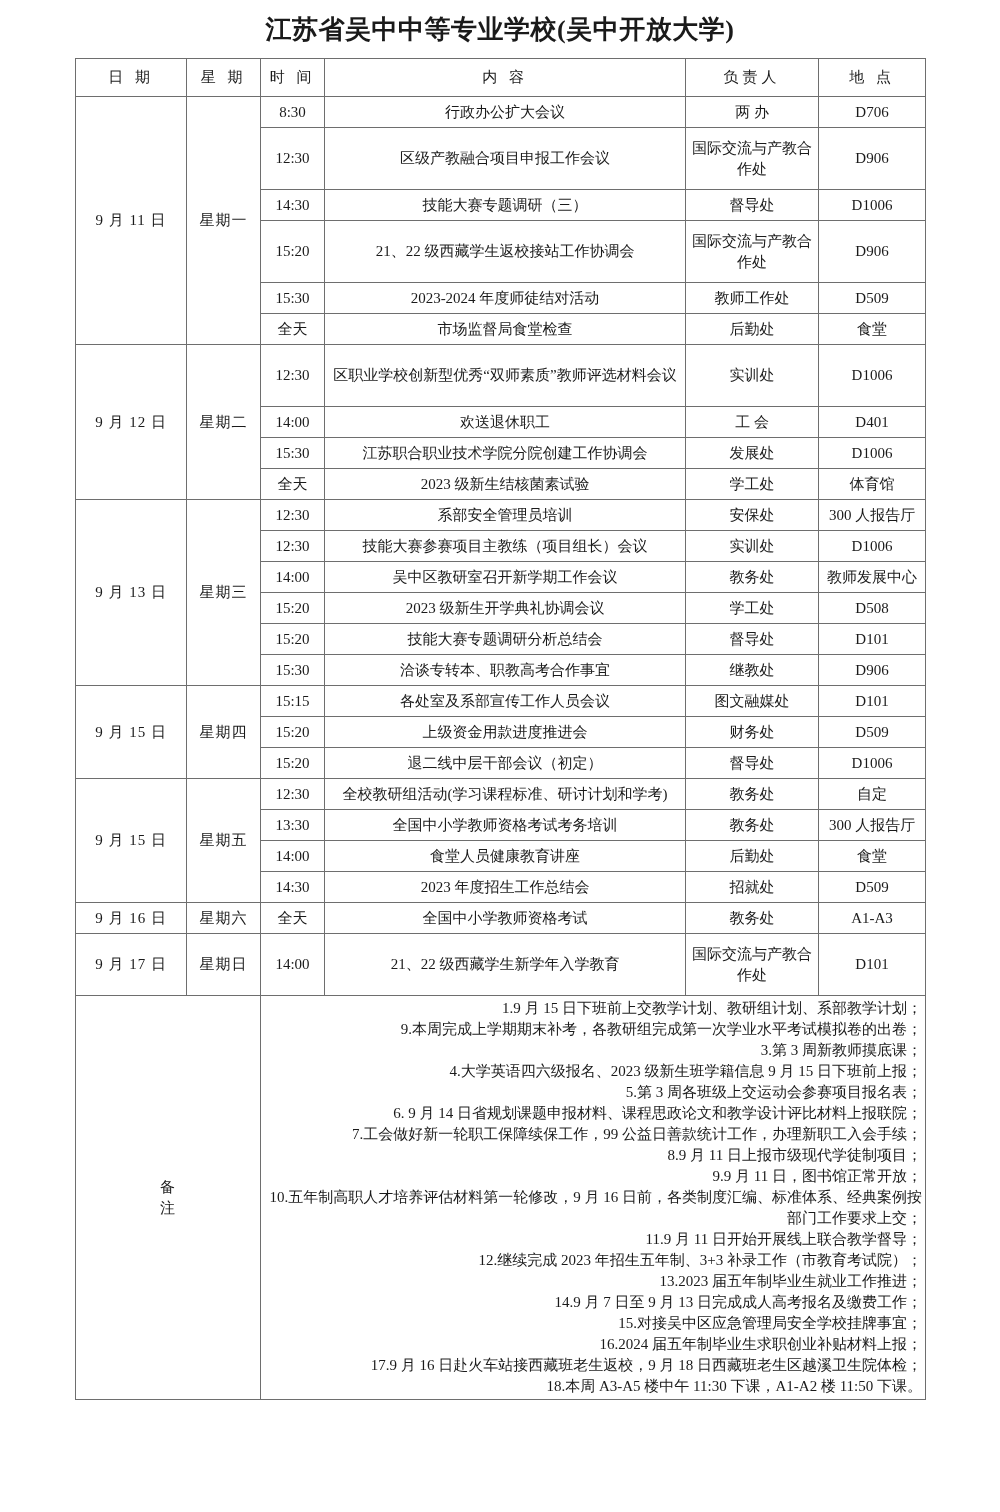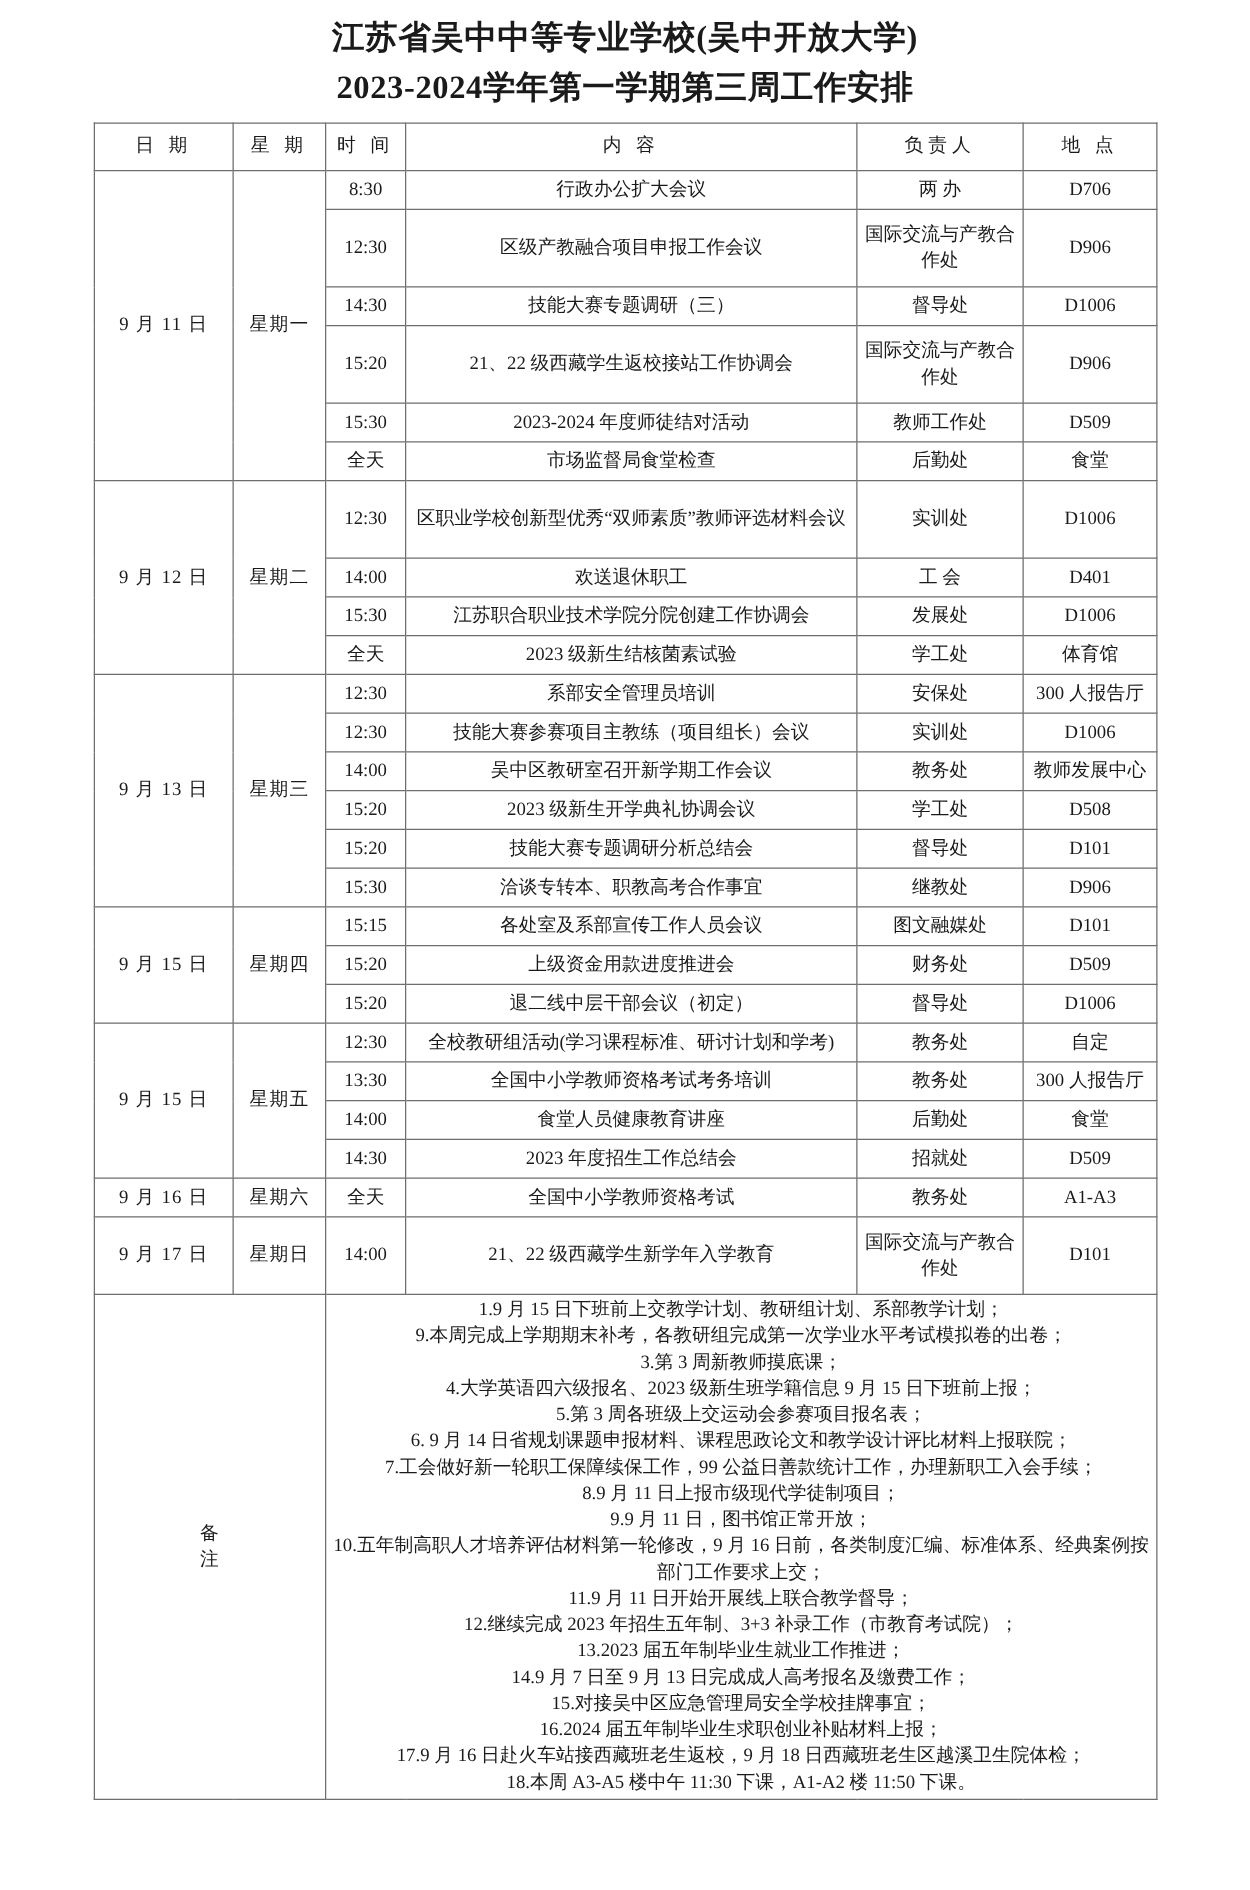--- a/index.html
+++ b/index.html
@@ -90,30 +90,30 @@
   }
   td.notes-body {
     text-align: left;
     padding: 8px 10px 18px 14px;
     font-size: 15px;
     line-height: 29.5px;
   }
   td.notes-body .note {
     display: block;
     white-space: normal;
+    text-align: right;
   }
 </style>
 </head>
 <body>
 
 <div class="page">
 
   <div class="title-block">
     <div class="title-line">江苏省吴中中等专业学校(吴中开放大学)</div>
-    <div class="title-line">2023-2024学年第一学期第三周工作安排</div>
   </div>
 
   <div class="table-wrap">
     <table class="sched">
       <colgroup>
         <col class="c-date">
           <col class="c-wday">
           <col class="c-time">
         <col class="c-cont">
           <col class="c-resp">

